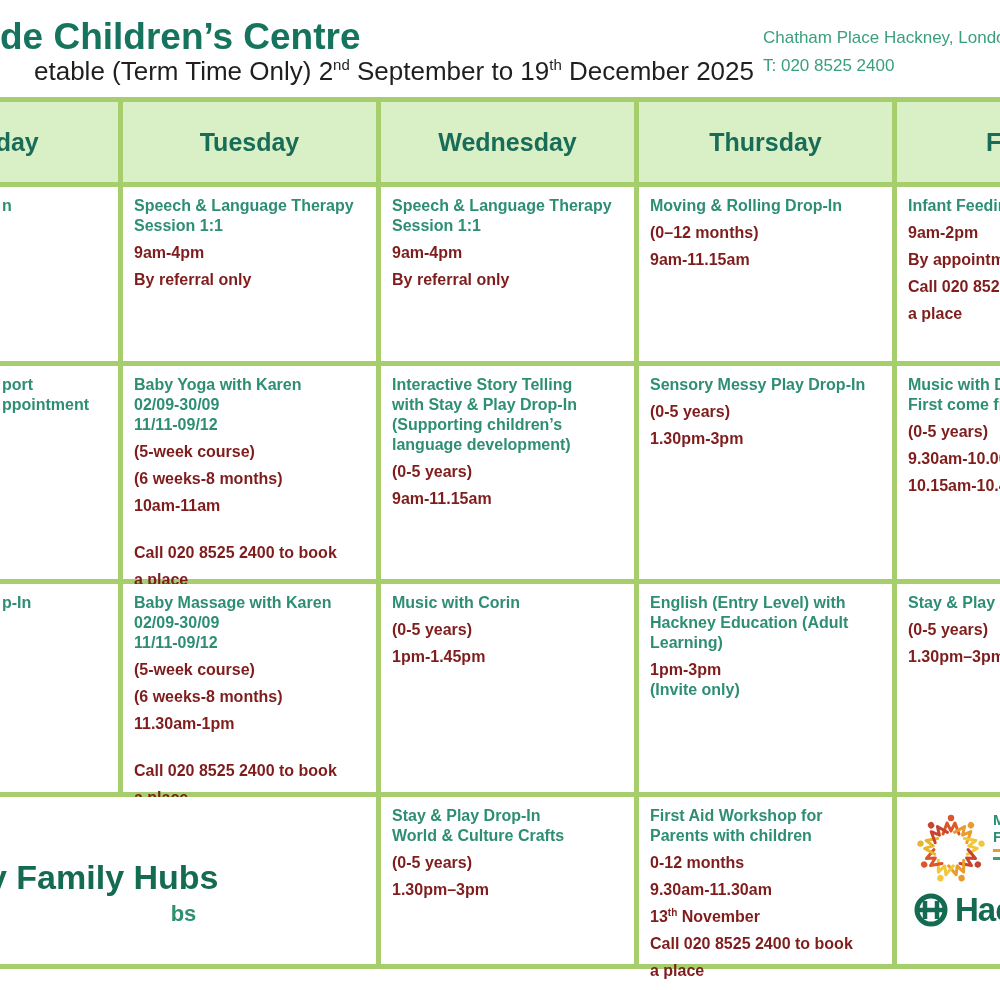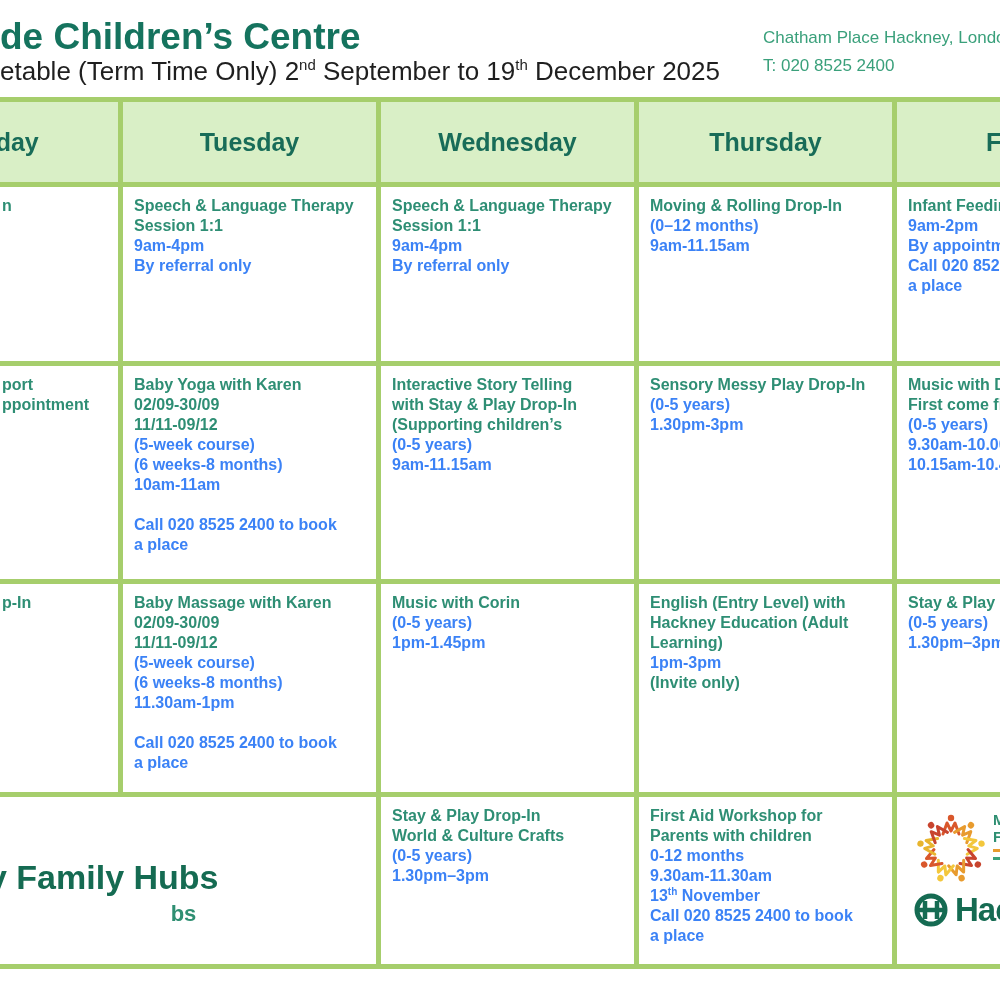--- a/index.html
+++ b/index.html
@@ -1,38 +1,38 @@
 <!DOCTYPE html>
 <html><head>
 <meta charset="utf-8">
 <style>
   html,body{margin:0;padding:0;}
   body{font-family:"Liberation Sans",sans-serif;}
   .page{position:relative;width:1000px;height:990px;overflow:hidden;background:#ffffff;}
 
   
   .doc-title{position:absolute;left:0;top:16px;font-size:37px;font-weight:bold;color:#15735E;white-space:nowrap;}
-  .doc-subtitle{position:absolute;left:0;top:56px;font-size:26px;color:#1f1f1f;white-space:nowrap;}
+  .doc-subtitle{position:absolute;left:0;top:56px;font-size:26px;color:#1f1f1f;white-space:nowrap;padding-left:34px;}
   .doc-subtitle sup{font-size:15px;}
   .contact{position:absolute;left:763px;top:24px;width:320px;font-size:17px;line-height:28px;color:#3AA07B;white-space:nowrap;}
 
   
   .grid{position:absolute;left:-140px;top:97px;width:1295px;box-sizing:border-box;
         background:#A6CE6C;padding:5px;display:grid;
         grid-template-columns:repeat(5,253px);
         grid-template-rows:80px 174px 213px 208px 167px;
         gap:5px;}
   .hcell{background:#D9EFC6;color:#186C58;font-size:25px;font-weight:bold;
          display:flex;align-items:center;justify-content:center;white-space:nowrap;overflow:visible;}
   .cell{background:#ffffff;padding:9px 11px;overflow:visible;white-space:nowrap;}
   .cell.cut{padding-left:137px;}
   .cell.merged{grid-column:1/3;position:relative;}
   .line{font-size:16px;line-height:20px;font-weight:bold;}
   .l-accent{color:#2E8E74;}
-  .l-plain{color:#3b82f6;}
+  .l-plain{color:#7f1d1d;margin-top:7px;}
   .l-gap{height:20px;}
   .line sup{font-size:10px;line-height:0;}
 
   
   .fh-main{margin-left:-14px;margin-top:52px;font-size:34px;font-weight:bold;color:#156B52;white-space:nowrap;}
   .fh-sub{margin-top:4px;font-size:22px;font-weight:bold;color:#2F8F72;white-space:nowrap;text-align:center;}
   .logo-cell{position:relative;padding:12px 0 0 14px;}
   .partner-frag{position:absolute;left:96px;top:14px;font-size:15px;font-weight:bold;color:#2F8F72;line-height:17px;}
   .partner-dash1{position:absolute;left:96px;top:52px;width:18px;height:3px;background:#E89B2E;}
   .partner-dash2{position:absolute;left:96px;top:60px;width:22px;height:3px;background:#3AA07B;}
@@ -98,20 +98,21 @@
         <div class="line l-plain">(6 weeks-8 months)</div>
         <div class="line l-plain">10am-11am</div>
         <div class="line l-gap"></div>
         <div class="line l-plain">Call 020 8525 2400 to book</div>
         <div class="line l-plain">a place</div>
       </div>
     <div class="cell">
         <div class="line l-accent">Interactive Story Telling</div>
         <div class="line l-accent">with Stay &amp; Play Drop-In</div>
         <div class="line l-accent">(Supporting children’s</div>
+        <div class="line l-accent">language development)</div>
         <div class="line l-plain">(0-5 years)</div>
         <div class="line l-plain">9am-11.15am</div>
       </div>
     <div class="cell">
         <div class="line l-accent">Sensory Messy Play Drop-In</div>
         <div class="line l-plain">(0-5 years)</div>
         <div class="line l-plain">1.30pm-3pm</div>
       </div>
     <div class="cell">
         <div class="line l-accent">Music with D</div>

